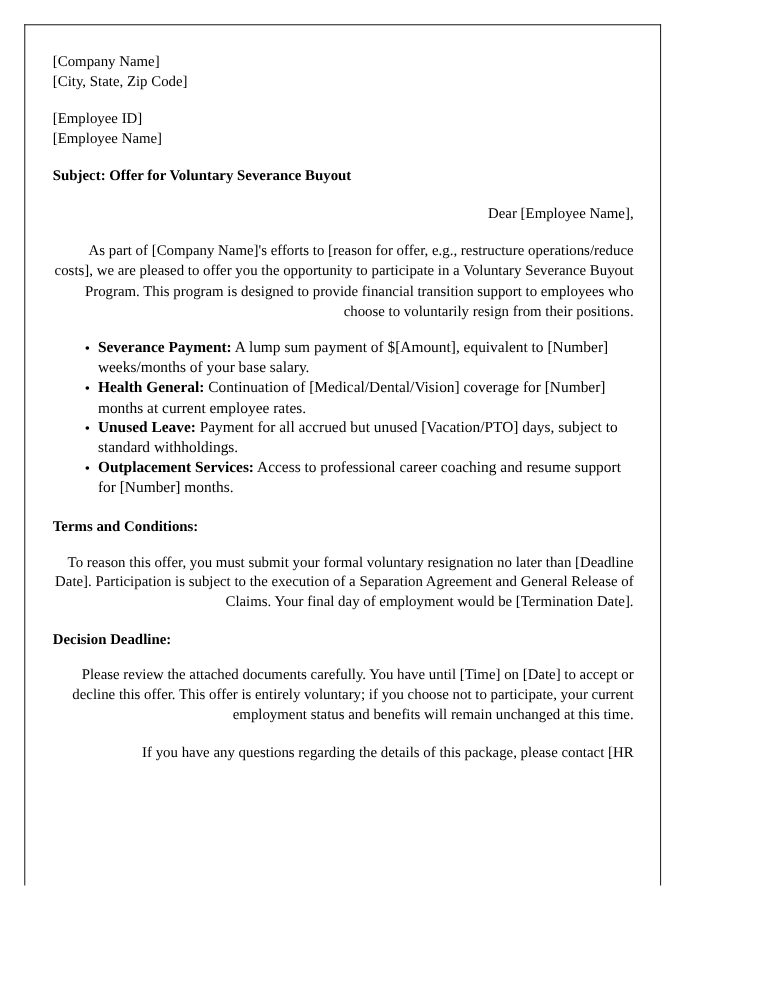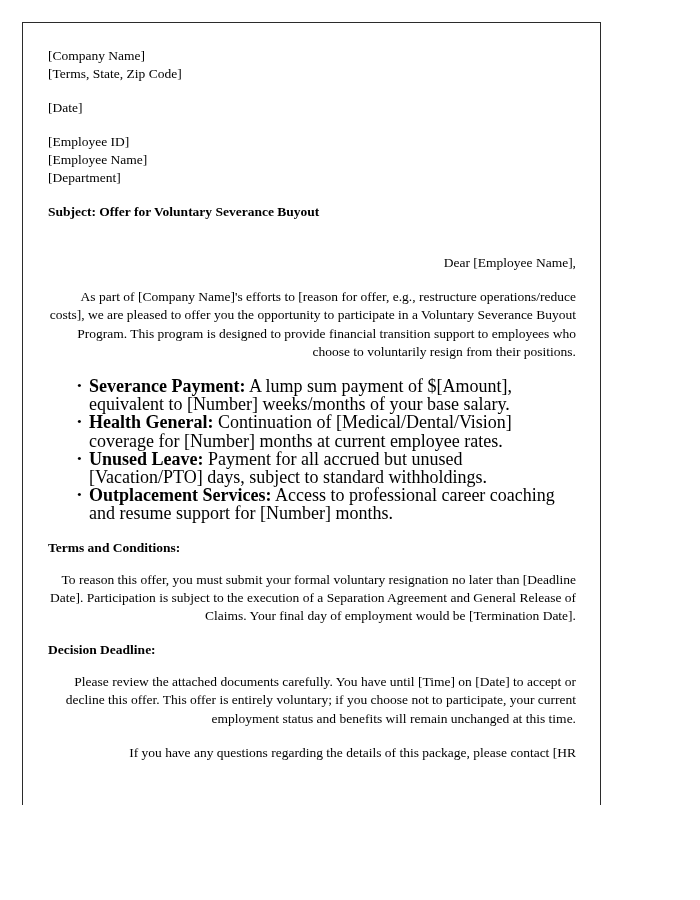--- a/index.html
+++ b/index.html
@@ -50,32 +50,32 @@
   }
 
   h2.heading {
     margin: 0 0 14px 0;
     font-size: 13.5px;
     line-height: 18px;
     font-weight: bold;
   }
 
   h2.heading.subject {
-    margin-bottom: 33px;
+    margin-bottom: 16px;
   }
 
   ul.bullets {
     margin: 0 0 16px 0;
     padding: 0 0 0 41px;
     list-style: none;
   }
 
   ul.bullets li {
     position: relative;
-    font-size: 18px;
+    font-size: 14px;
     line-height: 18.2px;
     margin: 0 0 0 0;
     padding-left: 0;
   }
 
   ul.bullets li::before {
     content: "\2022";
     position: absolute;
     left: -12px;
     top: 0;
@@ -88,31 +88,27 @@
   }
 </style>
 </head>
 <body>
 
 <div class="page">
   <div class="page-inner">
 
     <div class="block">
       <div class="line">[Company Name]</div>
-      <div class="line">[Terms, State, Zip Code]</div>
+      <div class="line">[City, State, Zip Code]</div>
     </div>
 
-    <div class="block">
-      <div class="line">[Date]</div>
-    </div>
 
     <div class="block">
       <div class="line">[Employee ID]</div>
       <div class="line">[Employee Name]</div>
-      <div class="line">[Department]</div>
     </div>
 
     <h2 class="heading subject">Subject: Offer for Voluntary Severance Buyout</h2>
 
     <p class="para">Dear [Employee Name],</p>
 
     <p class="para">As part of [Company Name]'s efforts to [reason for offer, e.g., restructure operations/reduce costs], we are pleased to offer you the opportunity to participate in a Voluntary Severance Buyout Program. This program is designed to provide financial transition support to employees who choose to voluntarily resign from their positions.</p>
 
 
     <ul class="bullets">

